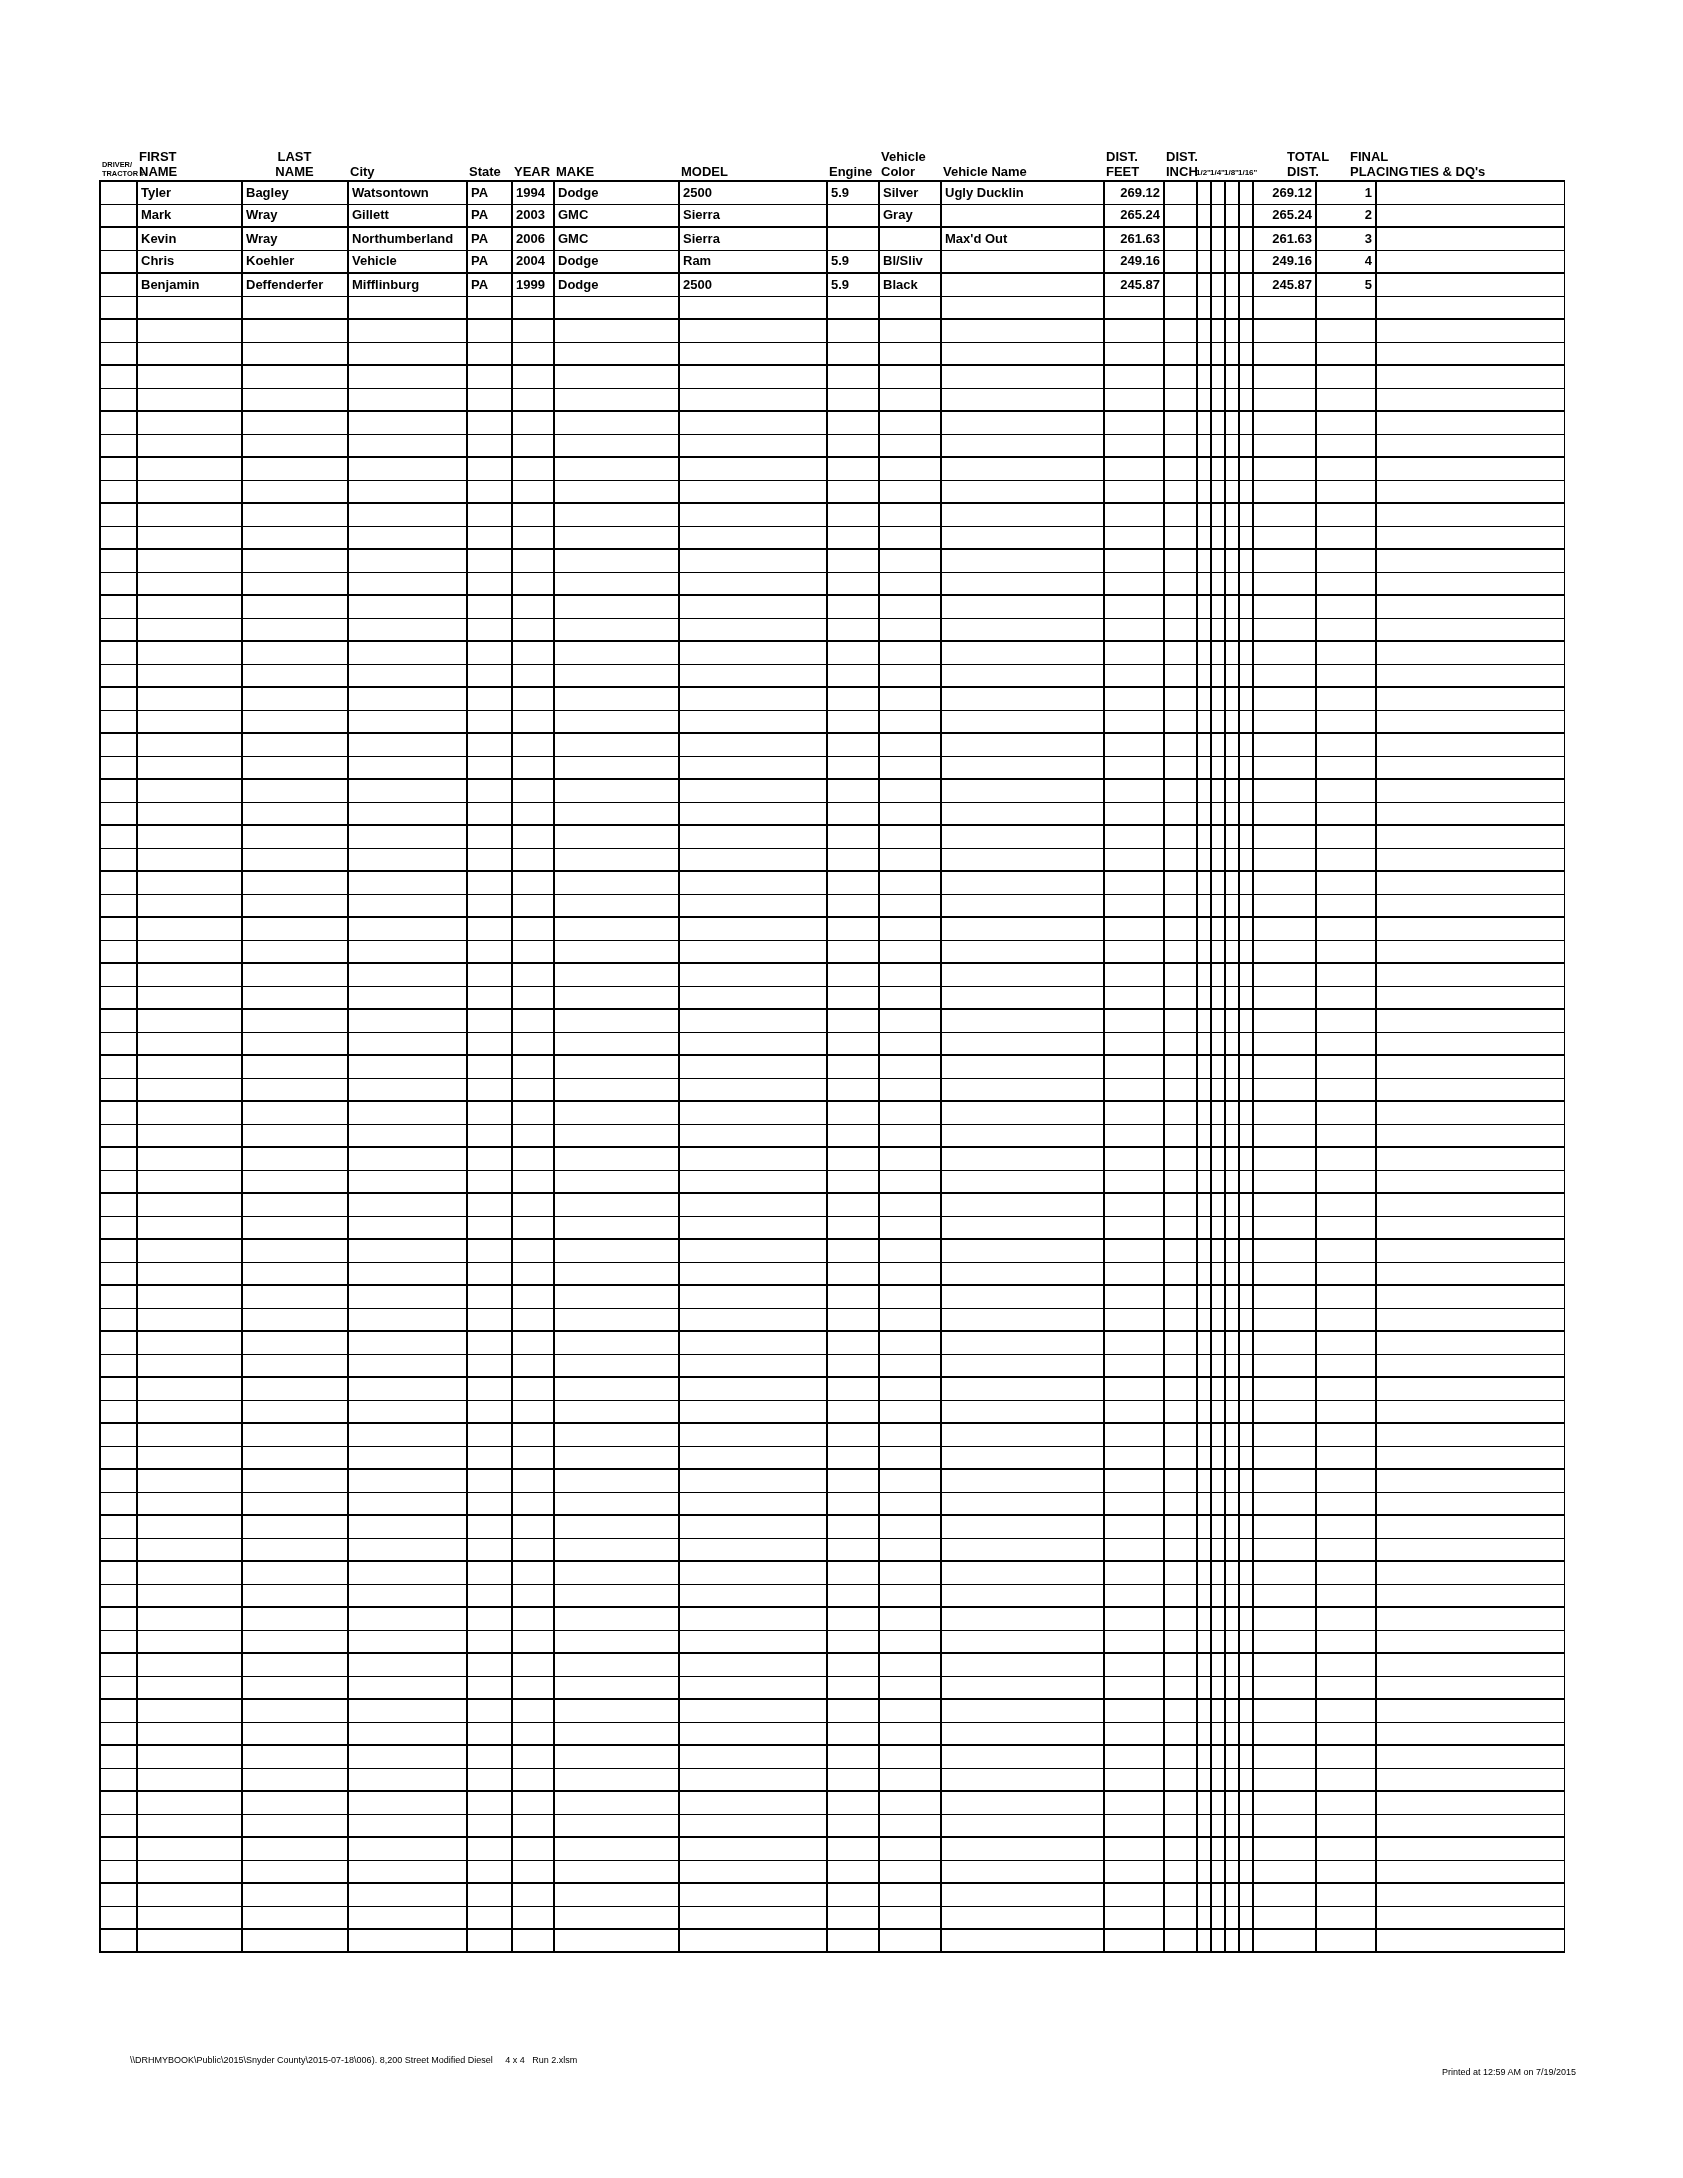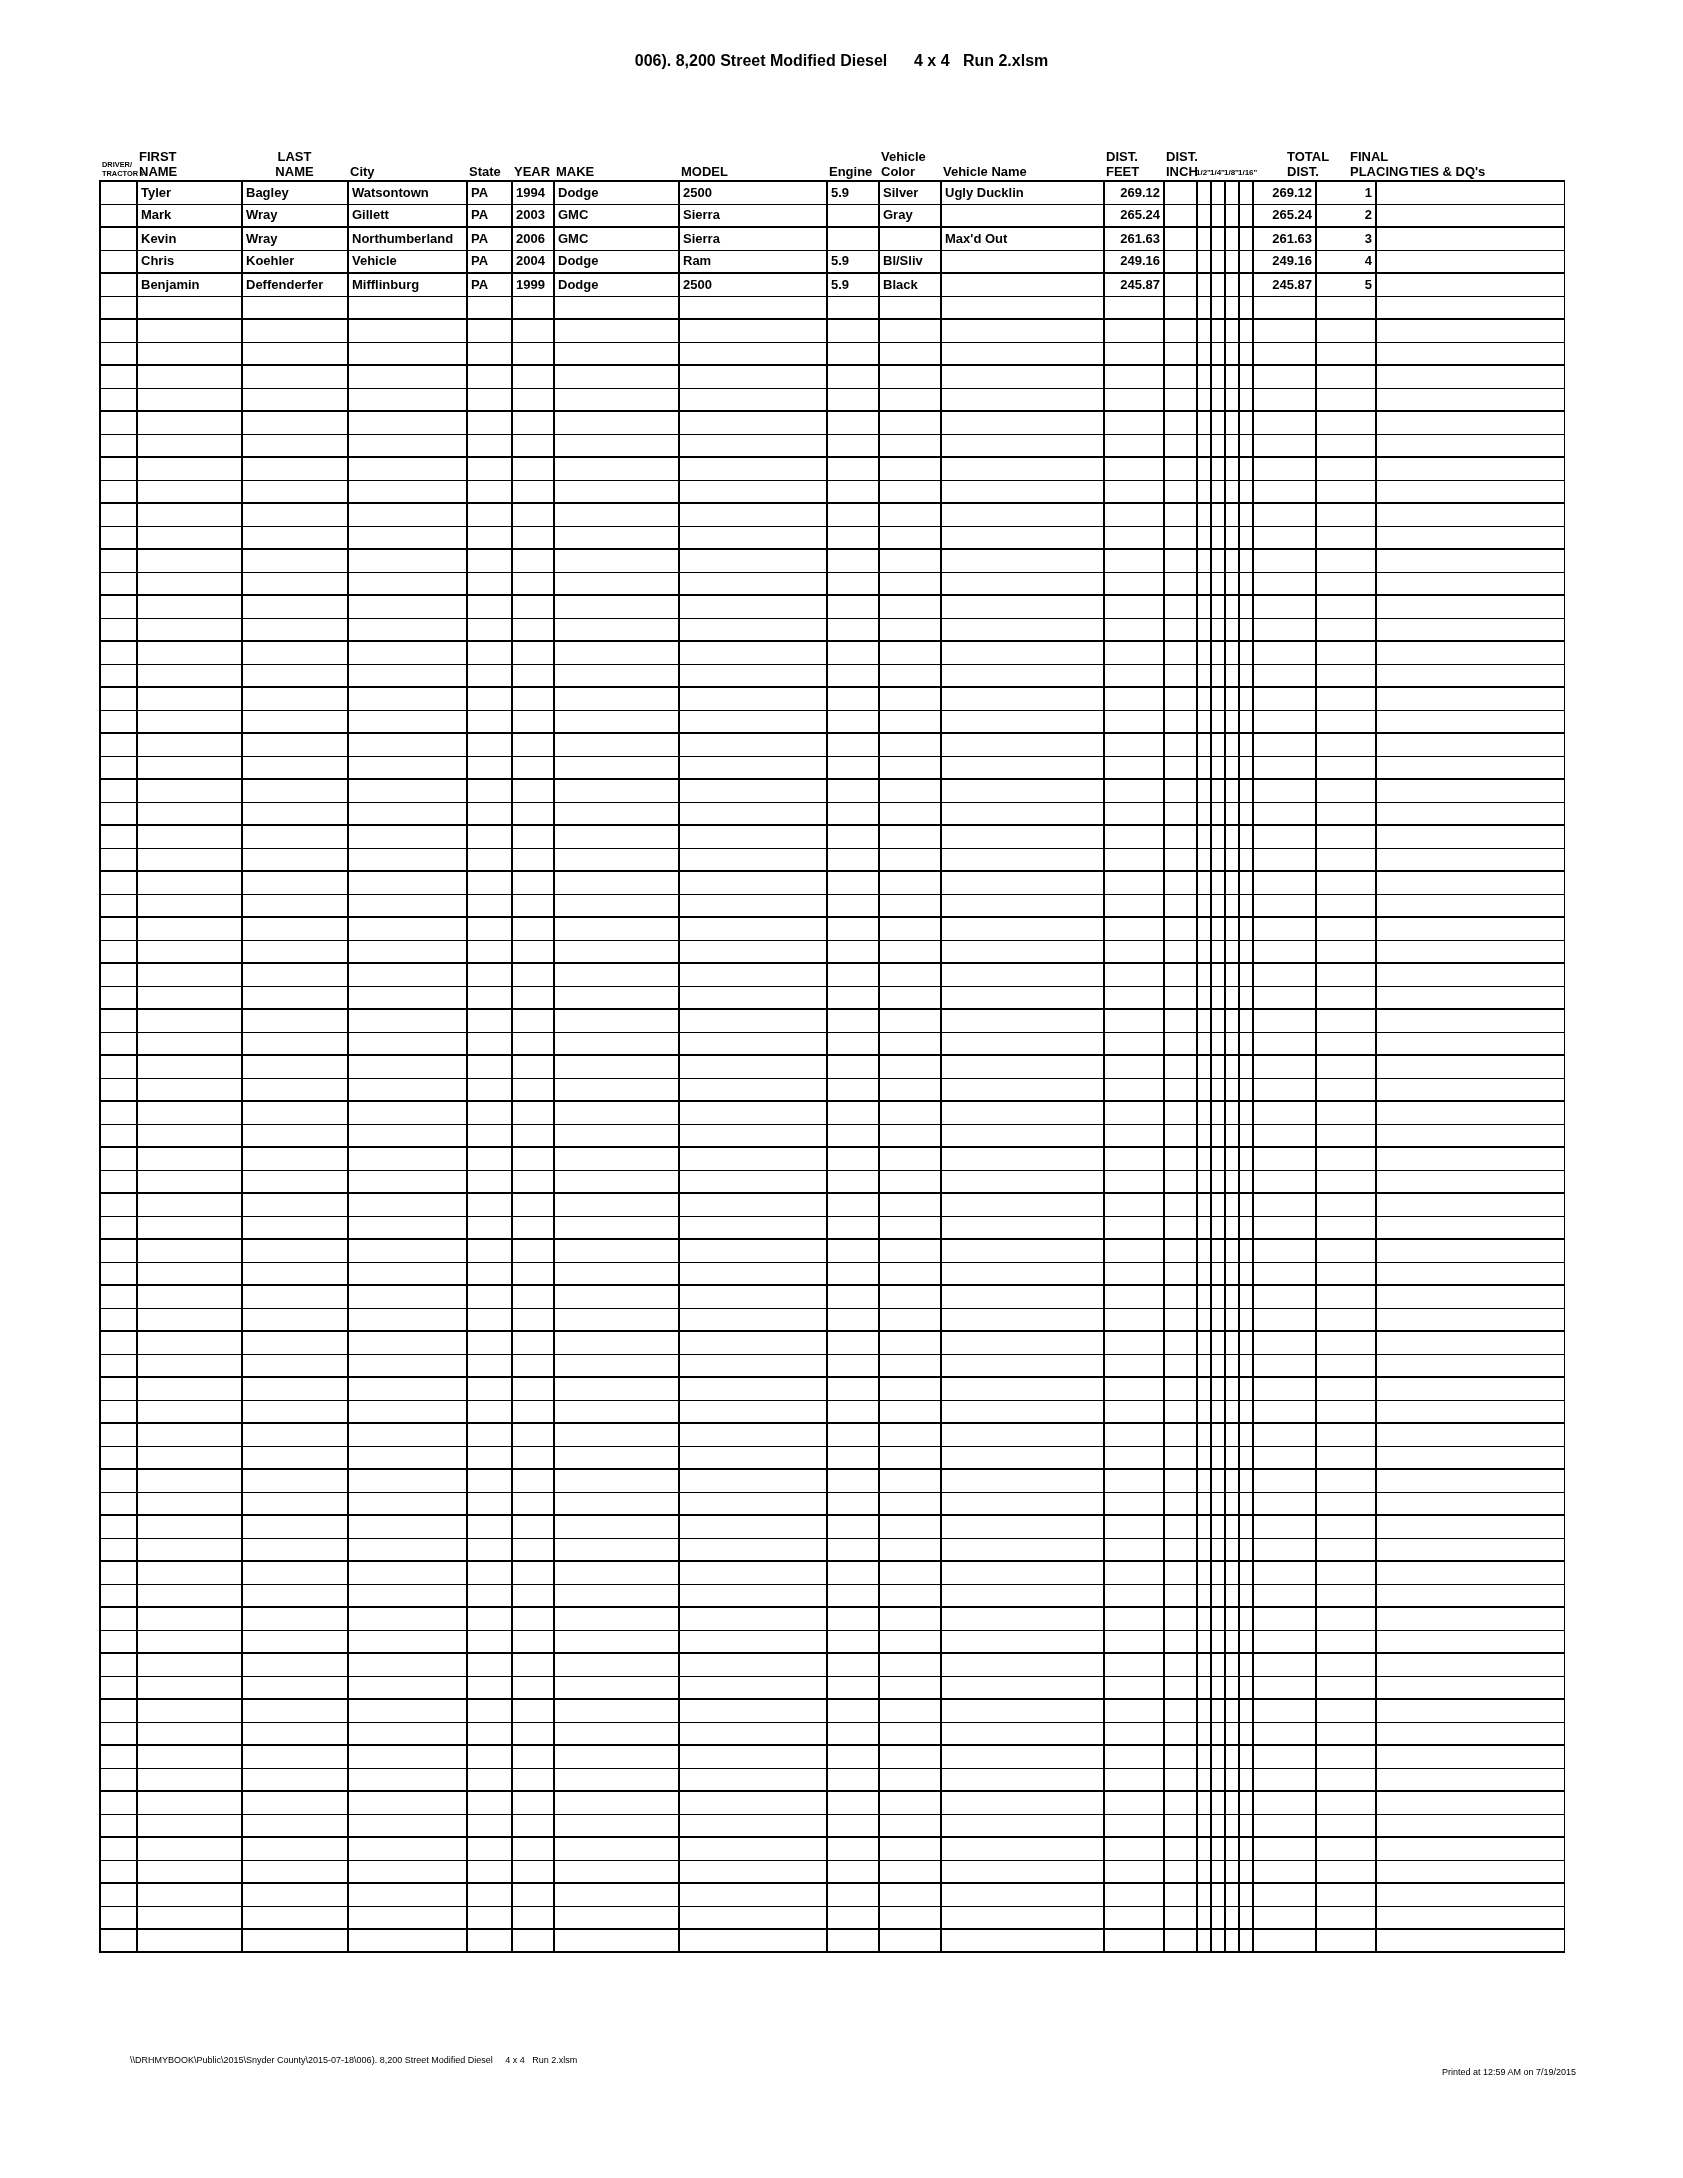--- a/index.html
+++ b/index.html
@@ -86,21 +86,20 @@
     font-size: 9px;
     white-space: pre;
   }
 </style>
 </head>
 <body>
 
 <div class="page">
 
   <div class="title-block">
-    <div class="title-line2">006). 8,200 Street Modified Diesel      4 x 4   Run 2.xlsm</div>
   </div>
 
   <div class="header-row" id="header-row">
       <div class="hcell small" style="width: 37px;">
         <div>DRIVER/</div>
         <div>TRACTOR #</div>
       </div>
       <div class="hcell" style="width: 105px;">
         <div>FIRST</div>
         <div>NAME</div>

